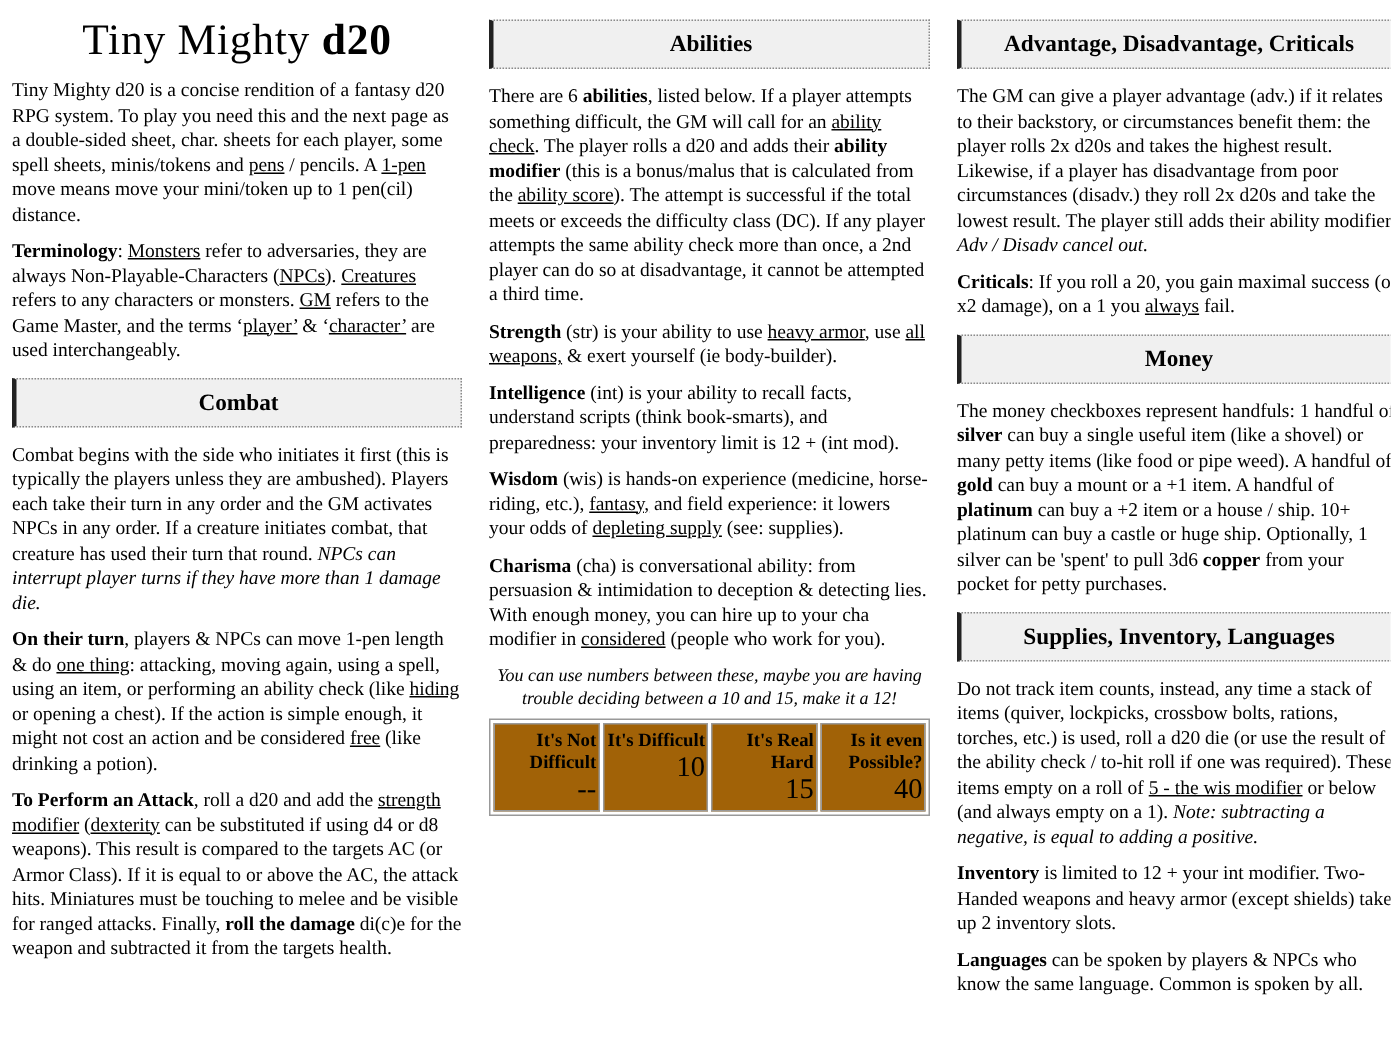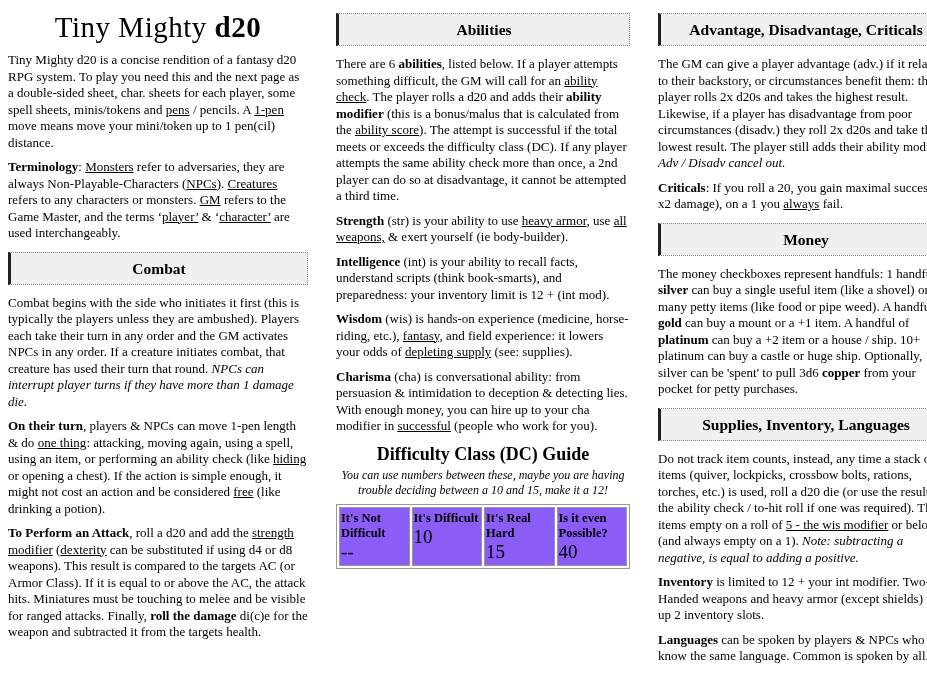--- a/index.html
+++ b/index.html
@@ -6,21 +6,21 @@
   html, body { background: #ffffff; }
   body {
     width: 927px; height: 695px;
     font-family: "Liberation Serif", "DejaVu Serif", serif;
     color: #000000;
     overflow: hidden;
   }
   .page {
     display: grid;
     grid-template-columns: 300px 294px 294px;
-    column-gap: 28px;
+    column-gap: 18px;
     padding: 10px 5px 0 8px;
     height: 695px;
     overflow: hidden;
   }
   .col { min-width: 0; }
   .col p {
     font-size: 13px;
     line-height: 16.5px;
     margin: 0 0 8px 0;
     text-align: left;
@@ -63,24 +63,24 @@
     margin: 0 0 6px 0;
   }
   table.dc-table {
     width: 100%;
     border: 1px solid #999999;
     border-spacing: 2px;
     table-layout: fixed;
   }
   table.dc-table td {
     border: 1px solid #999999;
-    text-align: left;
+    text-align: right;
     vertical-align: top;
     padding: 3px 1px 2px 1px;
-    background: #8b5cf6;
+    background: #a16207;
   }
   .dc-label { font-weight: bold; font-size: 12.5px; line-height: 15px; }
   .dc-value { font-size: 19px; line-height: 22px; }
 </style>
 </head>
 <body>
 
 <div class="page">
 
   <div class="col">
@@ -96,22 +96,21 @@
   </div>
 
   <div class="col">
     <div class="hbox first">
       <span>Abilities</span>
     </div>
     <p><span>There are 6 </span><span class="b">abilities</span><span>, listed below. If a player attempts something difficult, the GM will call for an </span><span class="u">ability check</span><span>. The player rolls a d20 and adds their </span><span class="b">ability modifier</span><span> (this is a bonus/malus that is calculated from the </span><span class="u">ability score</span><span>). The attempt is successful if the total meets or exceeds the difficulty class (DC). If any player attempts the same ability check more than once, a 2nd player can do so at disadvantage, it cannot be attempted a third time.</span></p>
     <p><span class="b">Strength</span><span> (str) is your ability to use </span><span class="u">heavy armor</span><span>, use </span><span class="u">all weapons,</span><span> &amp; exert yourself (ie body-builder).</span></p>
     <p><span class="b">Intelligence</span><span> (int) is your ability to recall facts, understand scripts (think book-smarts), and preparedness: your inventory limit is 12 + (int mod).</span></p>
     <p><span class="b">Wisdom</span><span> (wis) is hands-on experience (medicine, horse-riding, etc.), </span><span class="u">fantasy,</span><span> and field experience: it lowers your odds of </span><span class="u">depleting supply</span><span> (see: supplies).</span></p>
-    <p><span class="b">Charisma</span><span> (cha) is conversational ability: from persuasion &amp; intimidation to deception &amp; detecting lies. With enough money, you can hire up to your cha modifier in </span><span class="u">successful</span><span> (people who work for you).</span></p>
-    <div class="dc-title">Difficulty Class (DC) Guide</div>
+    <p><span class="b">Charisma</span><span> (cha) is conversational ability: from persuasion &amp; intimidation to deception &amp; detecting lies. With enough money, you can hire up to your cha modifier in </span><span class="u">considered</span><span> (people who work for you).</span></p>
     <div class="dc-note">You can use numbers between these, maybe you are having trouble deciding between a 10 and 15, make it a 12!</div>
     <table class="dc-table">
       <tbody>
           <tr>
         <td>
           <div class="dc-label">It's Not Difficult</div>
           <div class="dc-value">--</div>
         </td>
         <td>
           <div class="dc-label">It's Difficult</div>

